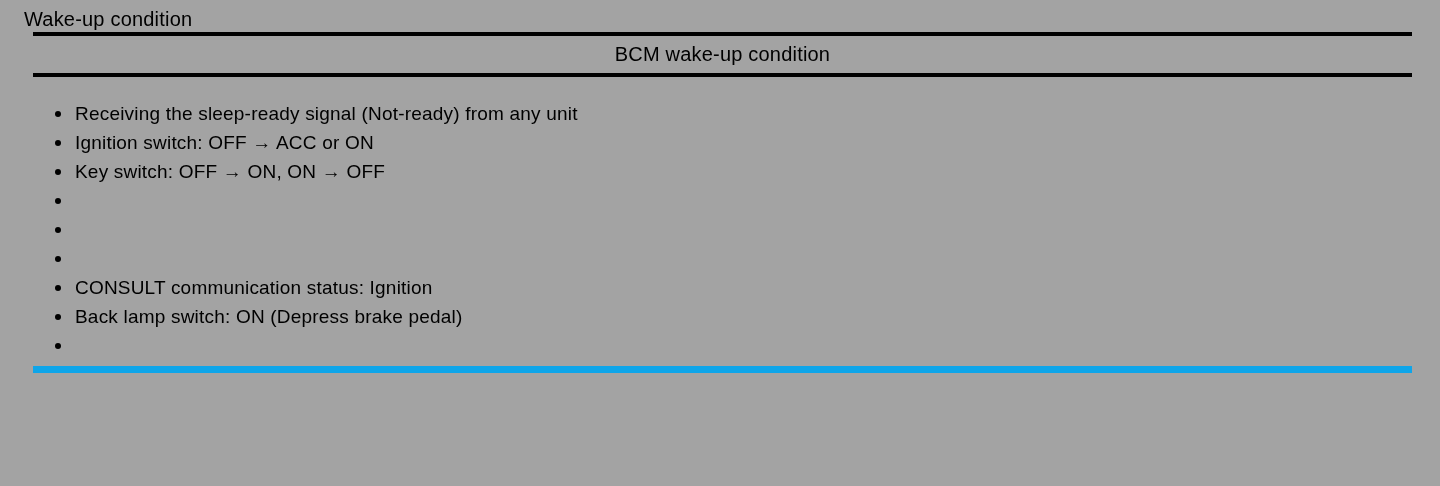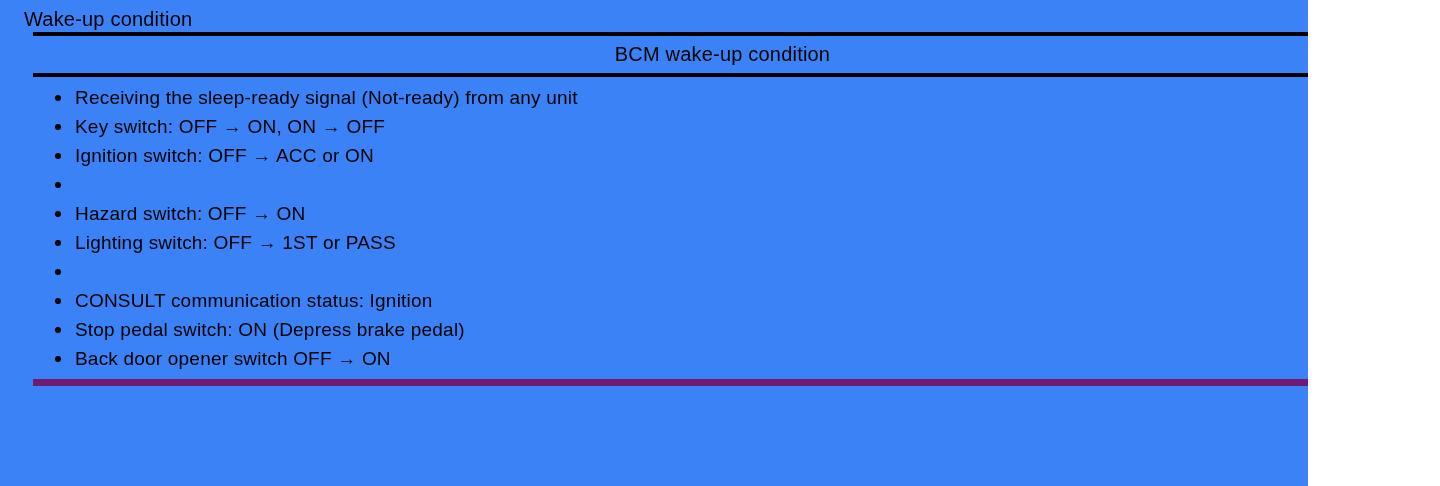--- a/index.html
+++ b/index.html
@@ -2,57 +2,57 @@
 <html><head>
 <meta charset="utf-8">
 <style>
   html, body {
     margin: 0;
     padding: 0;
     background: #ffffff;
   }
   .page {
     position: relative;
-    width: 1308px;
+    width: 1440px;
     height: 486px;
-    background: #3b82f6;
+    background: #a3a3a3;
     color: #000000;
     font-family: "Liberation Sans", "DejaVu Sans", sans-serif;
     overflow: hidden;
   }
   .section-title {
     margin: 6px 0 0 24px;
     font-size: 20px;
     line-height: 26px;
     font-weight: 400;
     letter-spacing: 0.2px;
     color: #000000;
   }
   .cond-table {
     margin-left: 33px;
     width: 1379px;
     border-top: 4px solid #000000;
-    border-bottom: 7px solid #701a75;
+    border-bottom: 7px solid #0ea5e9;
   }
   .cond-table .header-row {
     height: 37px;
     display: flex;
     align-items: center;
     justify-content: center;
     border-bottom: 4px solid #000000;
   }
   .cond-table .header-cell {
     font-size: 20px;
     letter-spacing: 0.2px;
     color: #000000;
   }
   .cond-list {
     list-style: none;
     margin: 0;
-    padding: 6px 0 6px 0;
+    padding: 22px 0 6px 0;
   }
   .cond-list .row {
     display: flex;
     align-items: center;
     height: 29px;
     padding-left: 22px;
     font-size: 19px;
     letter-spacing: 0.2px;
     white-space: nowrap;
     color: #000000;
@@ -76,47 +76,41 @@
     <div class="header-row">
       <span class="header-cell">BCM wake-up condition</span>
     </div>
     <ul class="cond-list">
         <li class="row">
           <span class="bullet"></span>
           <span class="txt">Receiving the sleep-ready signal (Not-ready) from any unit</span>
         </li>
         <li class="row">
           <span class="bullet"></span>
-          <span class="txt">Key switch: OFF → ON, ON → OFF</span>
+          <span class="txt">Ignition switch: OFF → ACC or ON</span>
         </li>
         <li class="row">
           <span class="bullet"></span>
-          <span class="txt">Ignition switch: OFF → ACC or ON</span>
+          <span class="txt">Key switch: OFF → ON, ON → OFF</span>
         </li>
         <li class="row">
           <span class="bullet"></span>
         </li>
         <li class="row">
           <span class="bullet"></span>
-          <span class="txt">Hazard switch: OFF → ON</span>
-        </li>
-        <li class="row">
-          <span class="bullet"></span>
-          <span class="txt">Lighting switch: OFF → 1ST or PASS</span>
         </li>
         <li class="row">
           <span class="bullet"></span>
         </li>
         <li class="row">
           <span class="bullet"></span>
           <span class="txt">CONSULT communication status: Ignition</span>
         </li>
         <li class="row">
           <span class="bullet"></span>
-          <span class="txt">Stop pedal switch: ON (Depress brake pedal)</span>
+          <span class="txt">Back lamp switch: ON (Depress brake pedal)</span>
         </li>
         <li class="row">
           <span class="bullet"></span>
-          <span class="txt">Back door opener switch OFF → ON</span>
         </li>
       </ul>
   </div>
 </div>
 
 </body></html>

